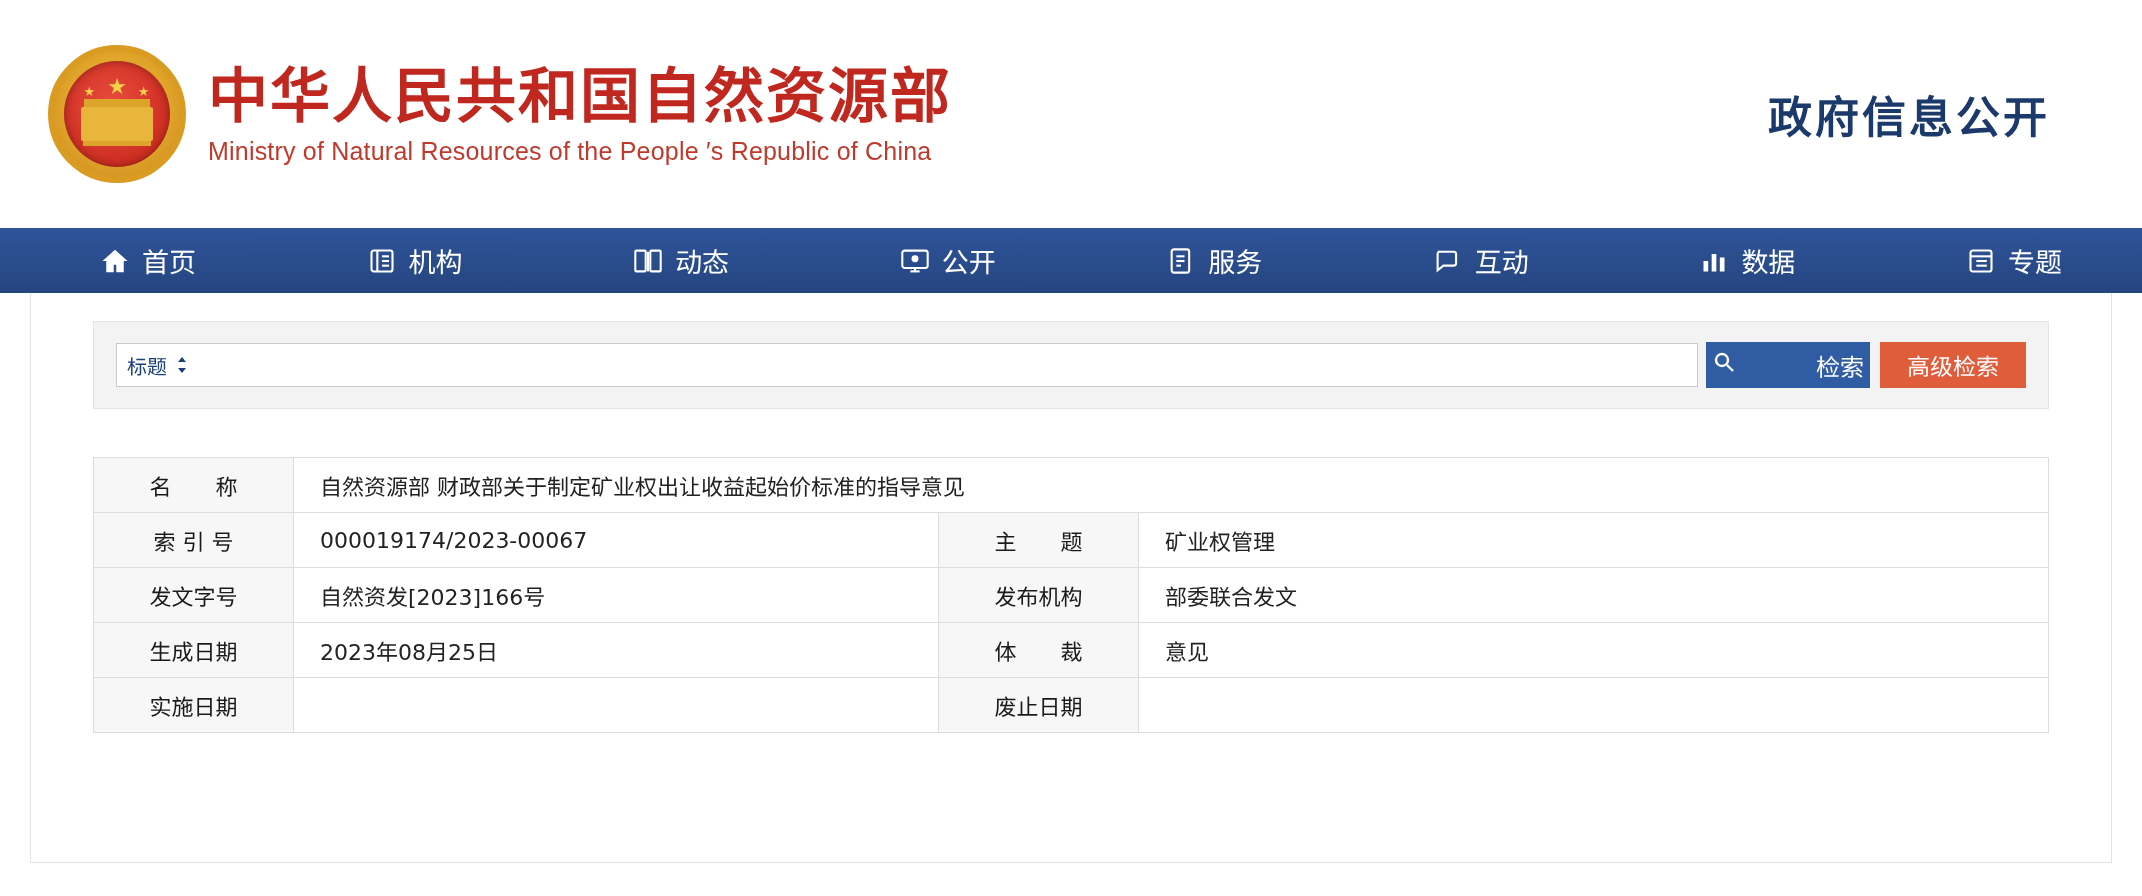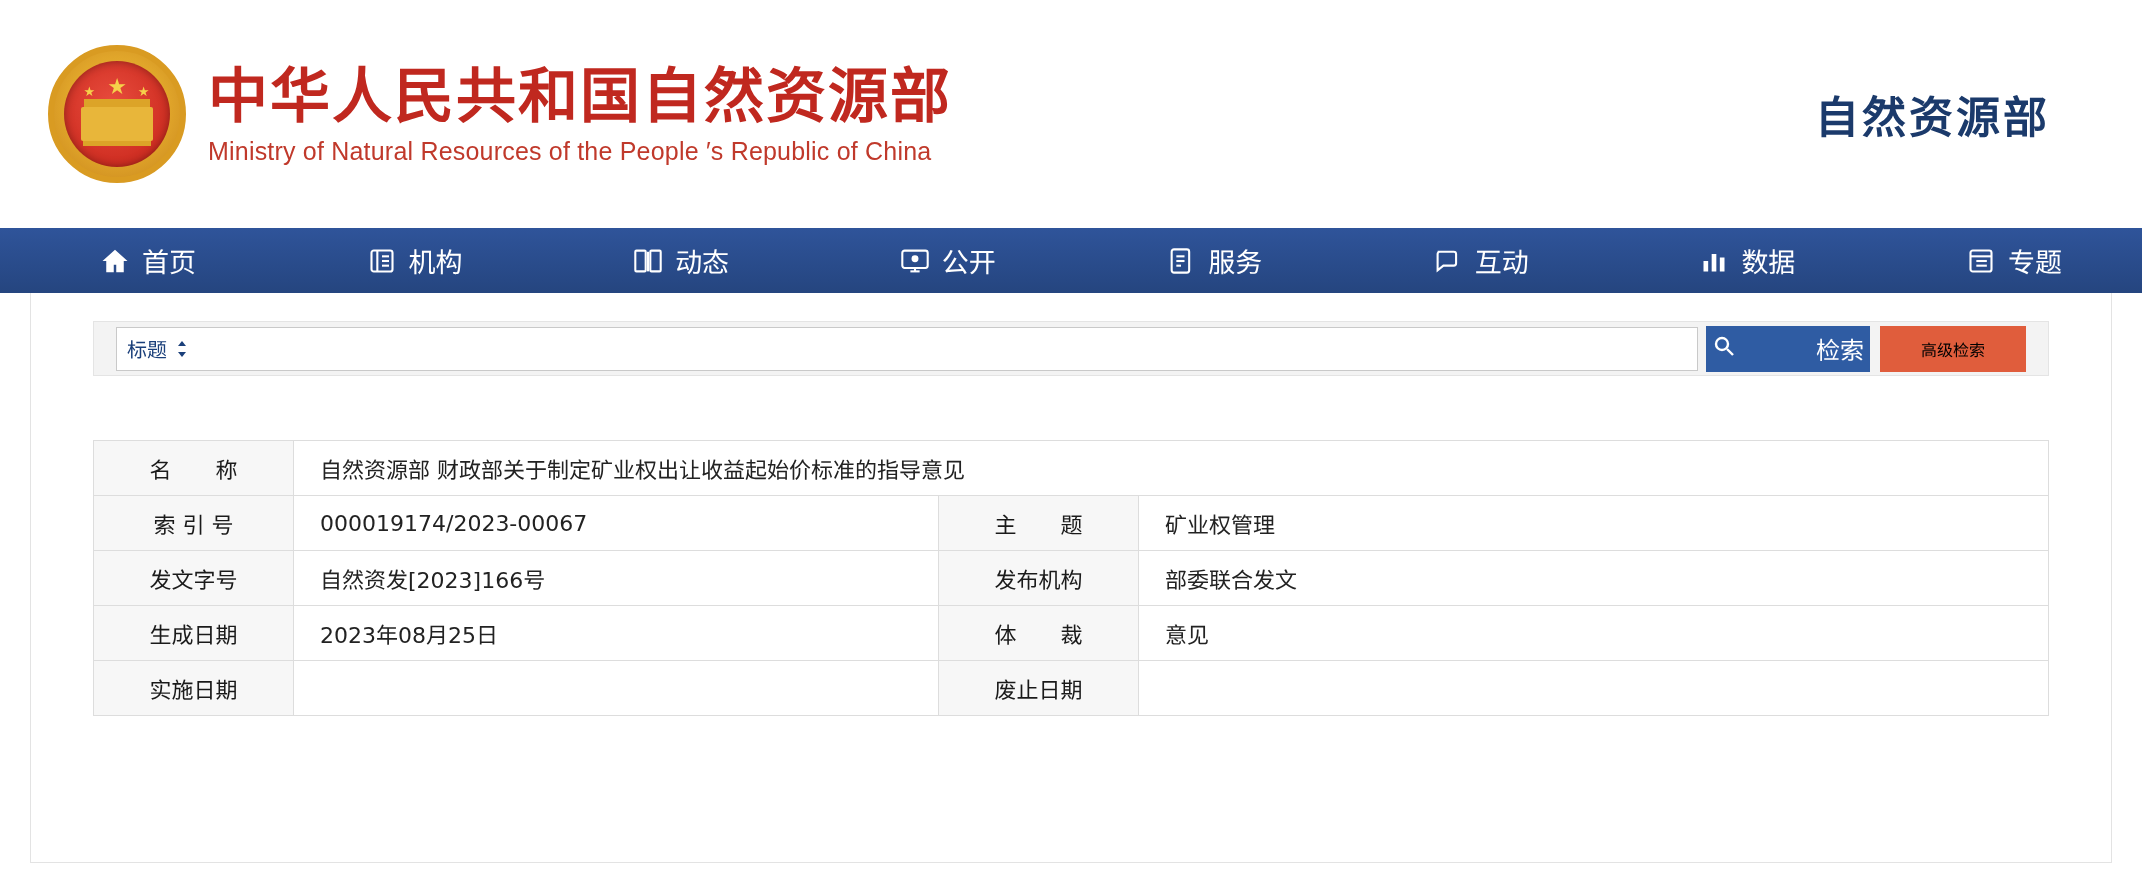--- a/index.html
+++ b/index.html
@@ -131,21 +131,21 @@
     border-top: none;
     background: #fff;
     padding: 28px 62px 0 62px;
     min-height: 570px;
   }
 
   
   .search-bar {
     background: #f3f3f3;
     border: 1px solid #e4e4e4;
-    height: 55px;
+    height: 88px;
     display: flex;
     align-items: center;
     padding: 0 22px;
     gap: 0;
   }
   .select-wrap {
     position: relative;
     width: 78px; height: 44px;
     background: #fff;
     border: 1px solid #c9c9c9;
@@ -190,31 +190,31 @@
     display: flex; align-items: center; justify-content: space-between;
     gap: 8px;
     cursor: pointer;
     margin-left: 8px;
   }
   .btn-adv {
     height: 46px;
     min-width: 146px;
     background: #e05d3c;
     border: none;
-    color: #000000;
+    color: #ffffff;
     font-family: Liberation Serif, serif;
-    font-size: 16px;
+    font-size: 23px;
     display: flex; align-items: center; justify-content: center;
     cursor: pointer;
     margin-left: 10px;
   }
 
   
   .info-table {
-    margin-top: 64px;
+    margin-top: 48px;
     width: 100%;
     border-collapse: collapse;
     table-layout: fixed;
     border-radius: 29px;
   }
   .info-table td {
     border: 1px solid #ddd;
     height: 55px;
     font-family: "DejaVu Sans", "Liberation Sans", sans-serif;
     font-size: 22px;
@@ -242,21 +242,21 @@
   <div class="emblem">
     <div class="inner-circle"></div>
     <div class="big-star">★</div>
     <div class="stars">★&nbsp;&nbsp;&nbsp;&nbsp;&nbsp;&nbsp;&nbsp;&nbsp;&nbsp;★</div>
     <div class="gate"></div>
   </div>
   <div class="title-block">
     <div class="title-cn">中华人民共和国自然资源部</div>
     <div class="title-en">Ministry of Natural Resources of the People ′s Republic of China</div>
   </div>
-  <div class="header-right">自然资源部</div>
+  <div class="header-right">政府信息公开</div>
 </div>
 
 <div class="navbar">
   <div class="nav-items">
 
     <div class="nav-item">
       <span class="nav-ico">
         <svg width="30" height="30" viewBox="0 0 24 24" fill="#fff">
             <path d="M12 3 2 12h3v9h6v-6h2v6h6v-9h3z"></path>
           </svg>

